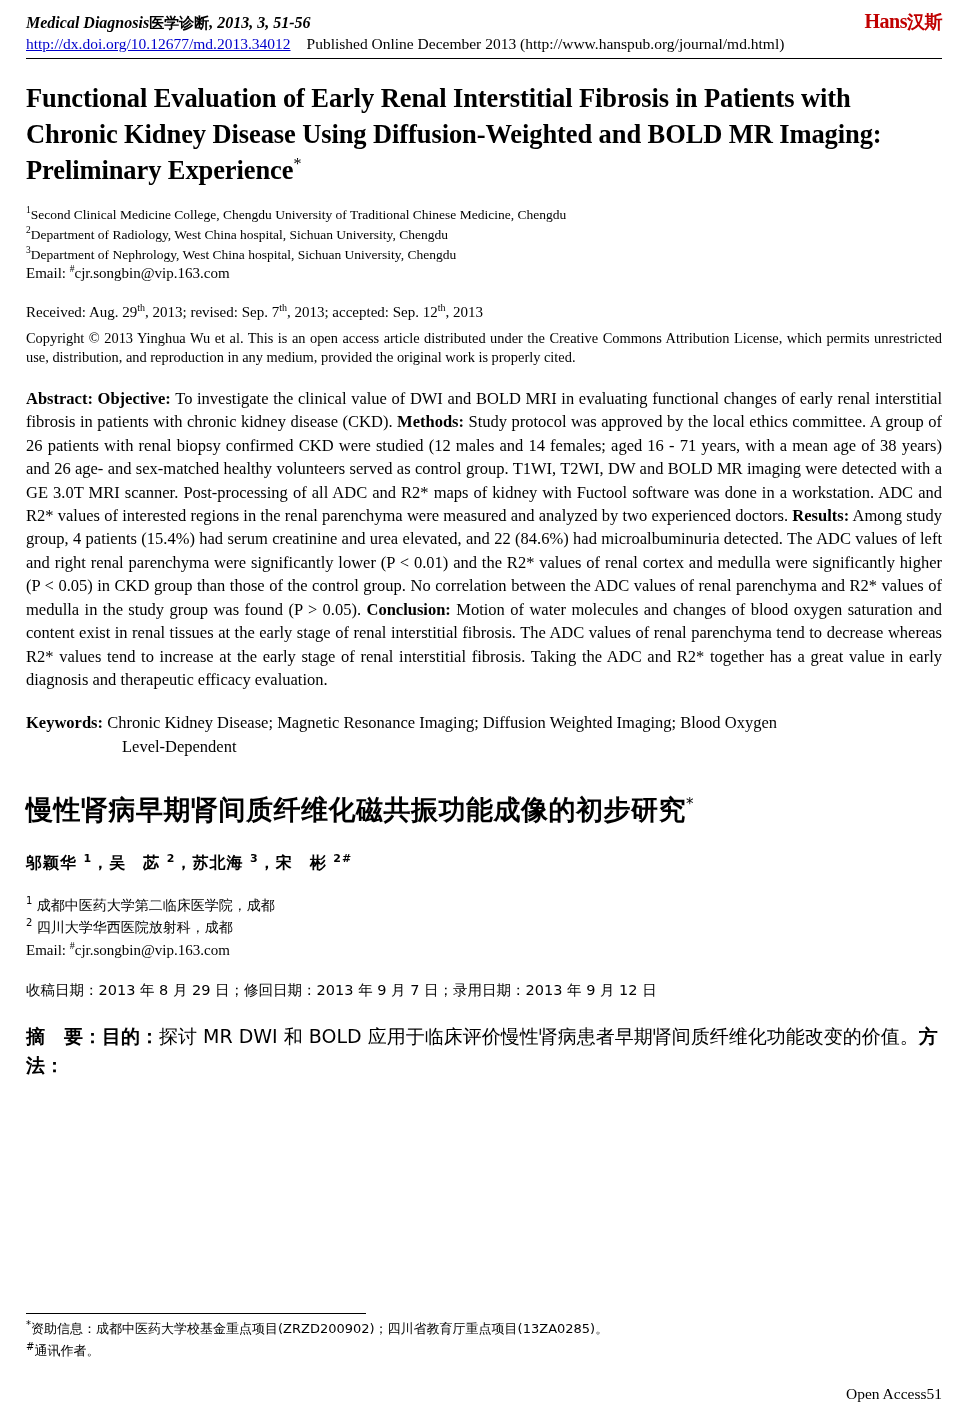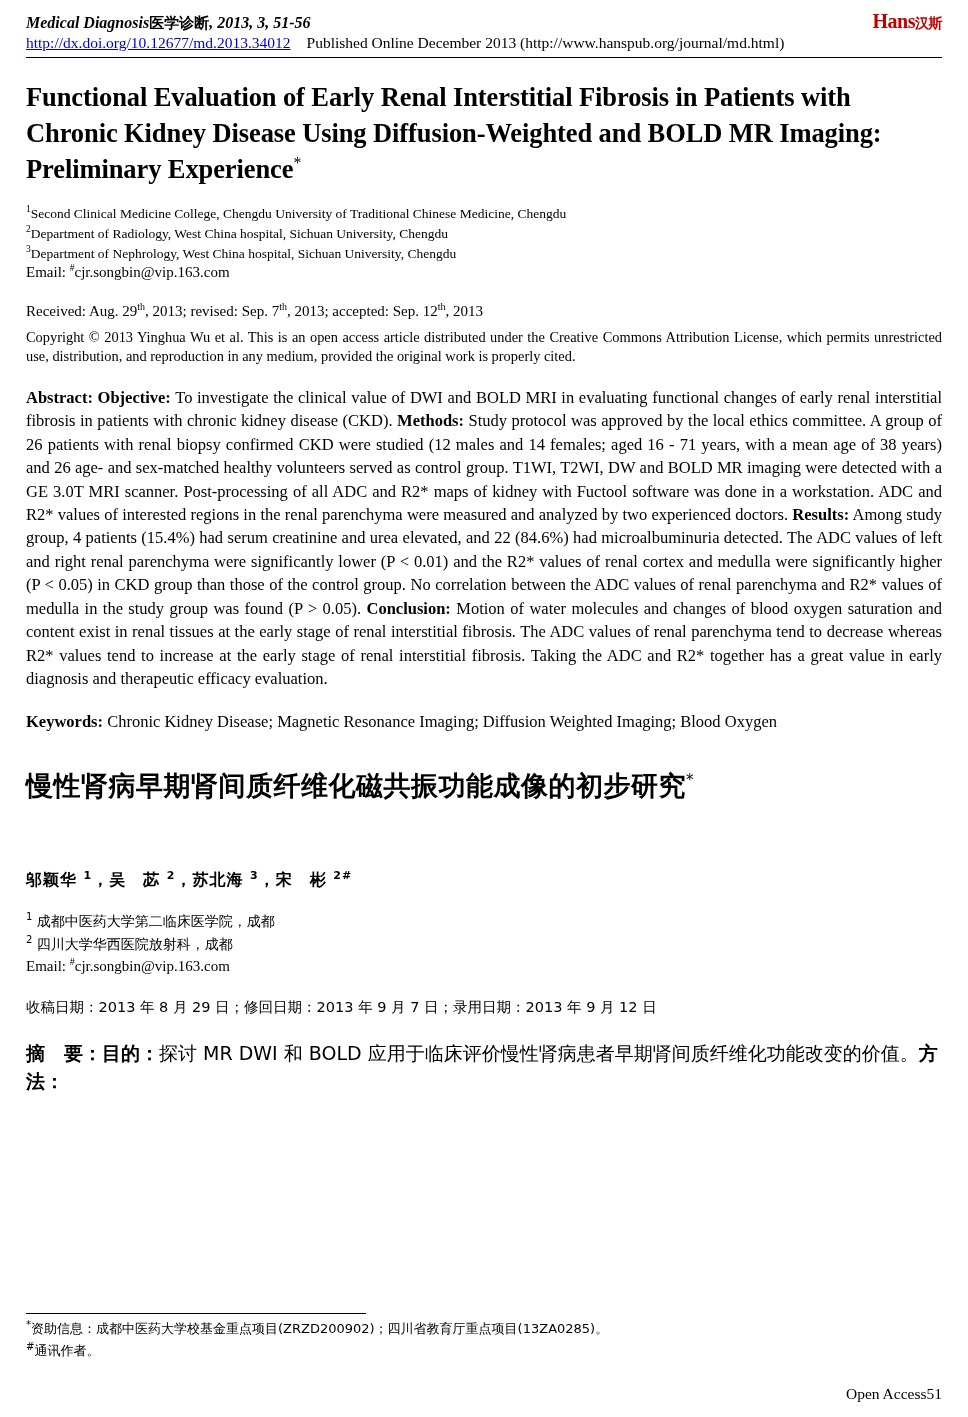--- a/index.html
+++ b/index.html
@@ -44,21 +44,21 @@
   }
   .hans {
     font-weight: bold;
     font-size: 20px;
     color: #c00000;
     letter-spacing: -0.5px;
     white-space: nowrap;
   }
   .hans .cn {
     font-family: "DejaVu Sans", sans-serif;
-    font-size: 14px;
+    font-size: 18px;
   }
   .hdr-line2 {
     margin-top: 1px;
     font-size: 15.5px;
   }
   .doi {
     color: #0000cc;
     text-decoration: underline;
   }
   .hdr-pub {
@@ -142,21 +142,21 @@
     letter-spacing: 0.5px;
   }
   .cn-title sup {
     font-size: 15px;
     font-weight: normal;
   }
   .cn-authors {
     font-family: "DejaVu Sans", sans-serif;
     font-weight: bold;
     font-size: 16px;
-    margin-top: 65px;
+    margin-top: 24px;
     letter-spacing: 1px;
   }
   .cn-authors sup { font-size: 11px; }
   .cn-affil {
     font-family: "DejaVu Sans", sans-serif;
     font-size: 14px;
     line-height: 1.5;
     margin-top: 18px;
   }
   .cn-affil sup { font-size: 10px; }
@@ -244,20 +244,21 @@
 
   <div class="copyright">Copyright © 2013 Yinghua Wu et al. This is an open access article distributed under the Creative Commons Attribution License, which permits unrestricted use, distribution, and reproduction in any medium, provided the original work is properly cited.</div>
 
   <div class="abstract">
     <b>Abstract:</b>
     <b>Objective:</b><span> To investigate the clinical value of DWI and BOLD MRI in evaluating functional changes of early renal interstitial fibrosis in patients with chronic kidney disease (CKD). </span><b>Methods:</b><span> Study protocol was approved by the local ethics committee. A group of 26 patients with renal biopsy confirmed CKD were studied (12 males and 14 females; aged 16 - 71 years, with a mean age of 38 years) and 26 age- and sex-matched healthy volunteers served as control group. T1WI, T2WI, DW and BOLD MR imaging were detected with a GE 3.0T MRI scanner. Post-processing of all ADC and R2* maps of kidney with Fuctool software was done in a workstation. ADC and R2* values of interested regions in the renal parenchyma were measured and analyzed by two experienced doctors. </span><b>Results:</b><span> Among study group, 4 patients (15.4%) had serum creatinine and urea elevated, and 22 (84.6%) had microalbuminuria detected. The ADC values of left and right renal parenchyma were significantly lower (P &lt; 0.01) and the R2* values of renal cortex and medulla were significantly higher (P &lt; 0.05) in CKD group than those of the control group. No correlation between the ADC values of renal parenchyma and R2* values of medulla in the study group was found (P &gt; 0.05). </span><b>Conclusion:</b><span> Motion of water molecules and changes of blood oxygen saturation and content exist in renal tissues at the early stage of renal interstitial fibrosis. The ADC values of renal parenchyma tend to decrease whereas R2* values tend to increase at the early stage of renal interstitial fibrosis. Taking the ADC and R2* together has a great value in early diagnosis and therapeutic efficacy evaluation.</span>
   </div>
 
   <div class="keywords">
     <b>Keywords:</b><span> Chronic Kidney Disease; Magnetic Resonance Imaging; Diffusion Weighted Imaging; Blood Oxygen</span>
+    <span class="kw-indent">Level-Dependent</span>
   </div>
 
   <div class="cn-title">
     <span>慢性肾病早期肾间质纤维化磁共振功能成像的初步研究</span><sup>*</sup>
   </div>
 
   <div class="cn-authors">
     邬颖华 <sup>1</sup>，吴　苾 <sup>2</sup>，苏北海 <sup>3</sup>，宋　彬 <sup>2#</sup>
   </div>
 

